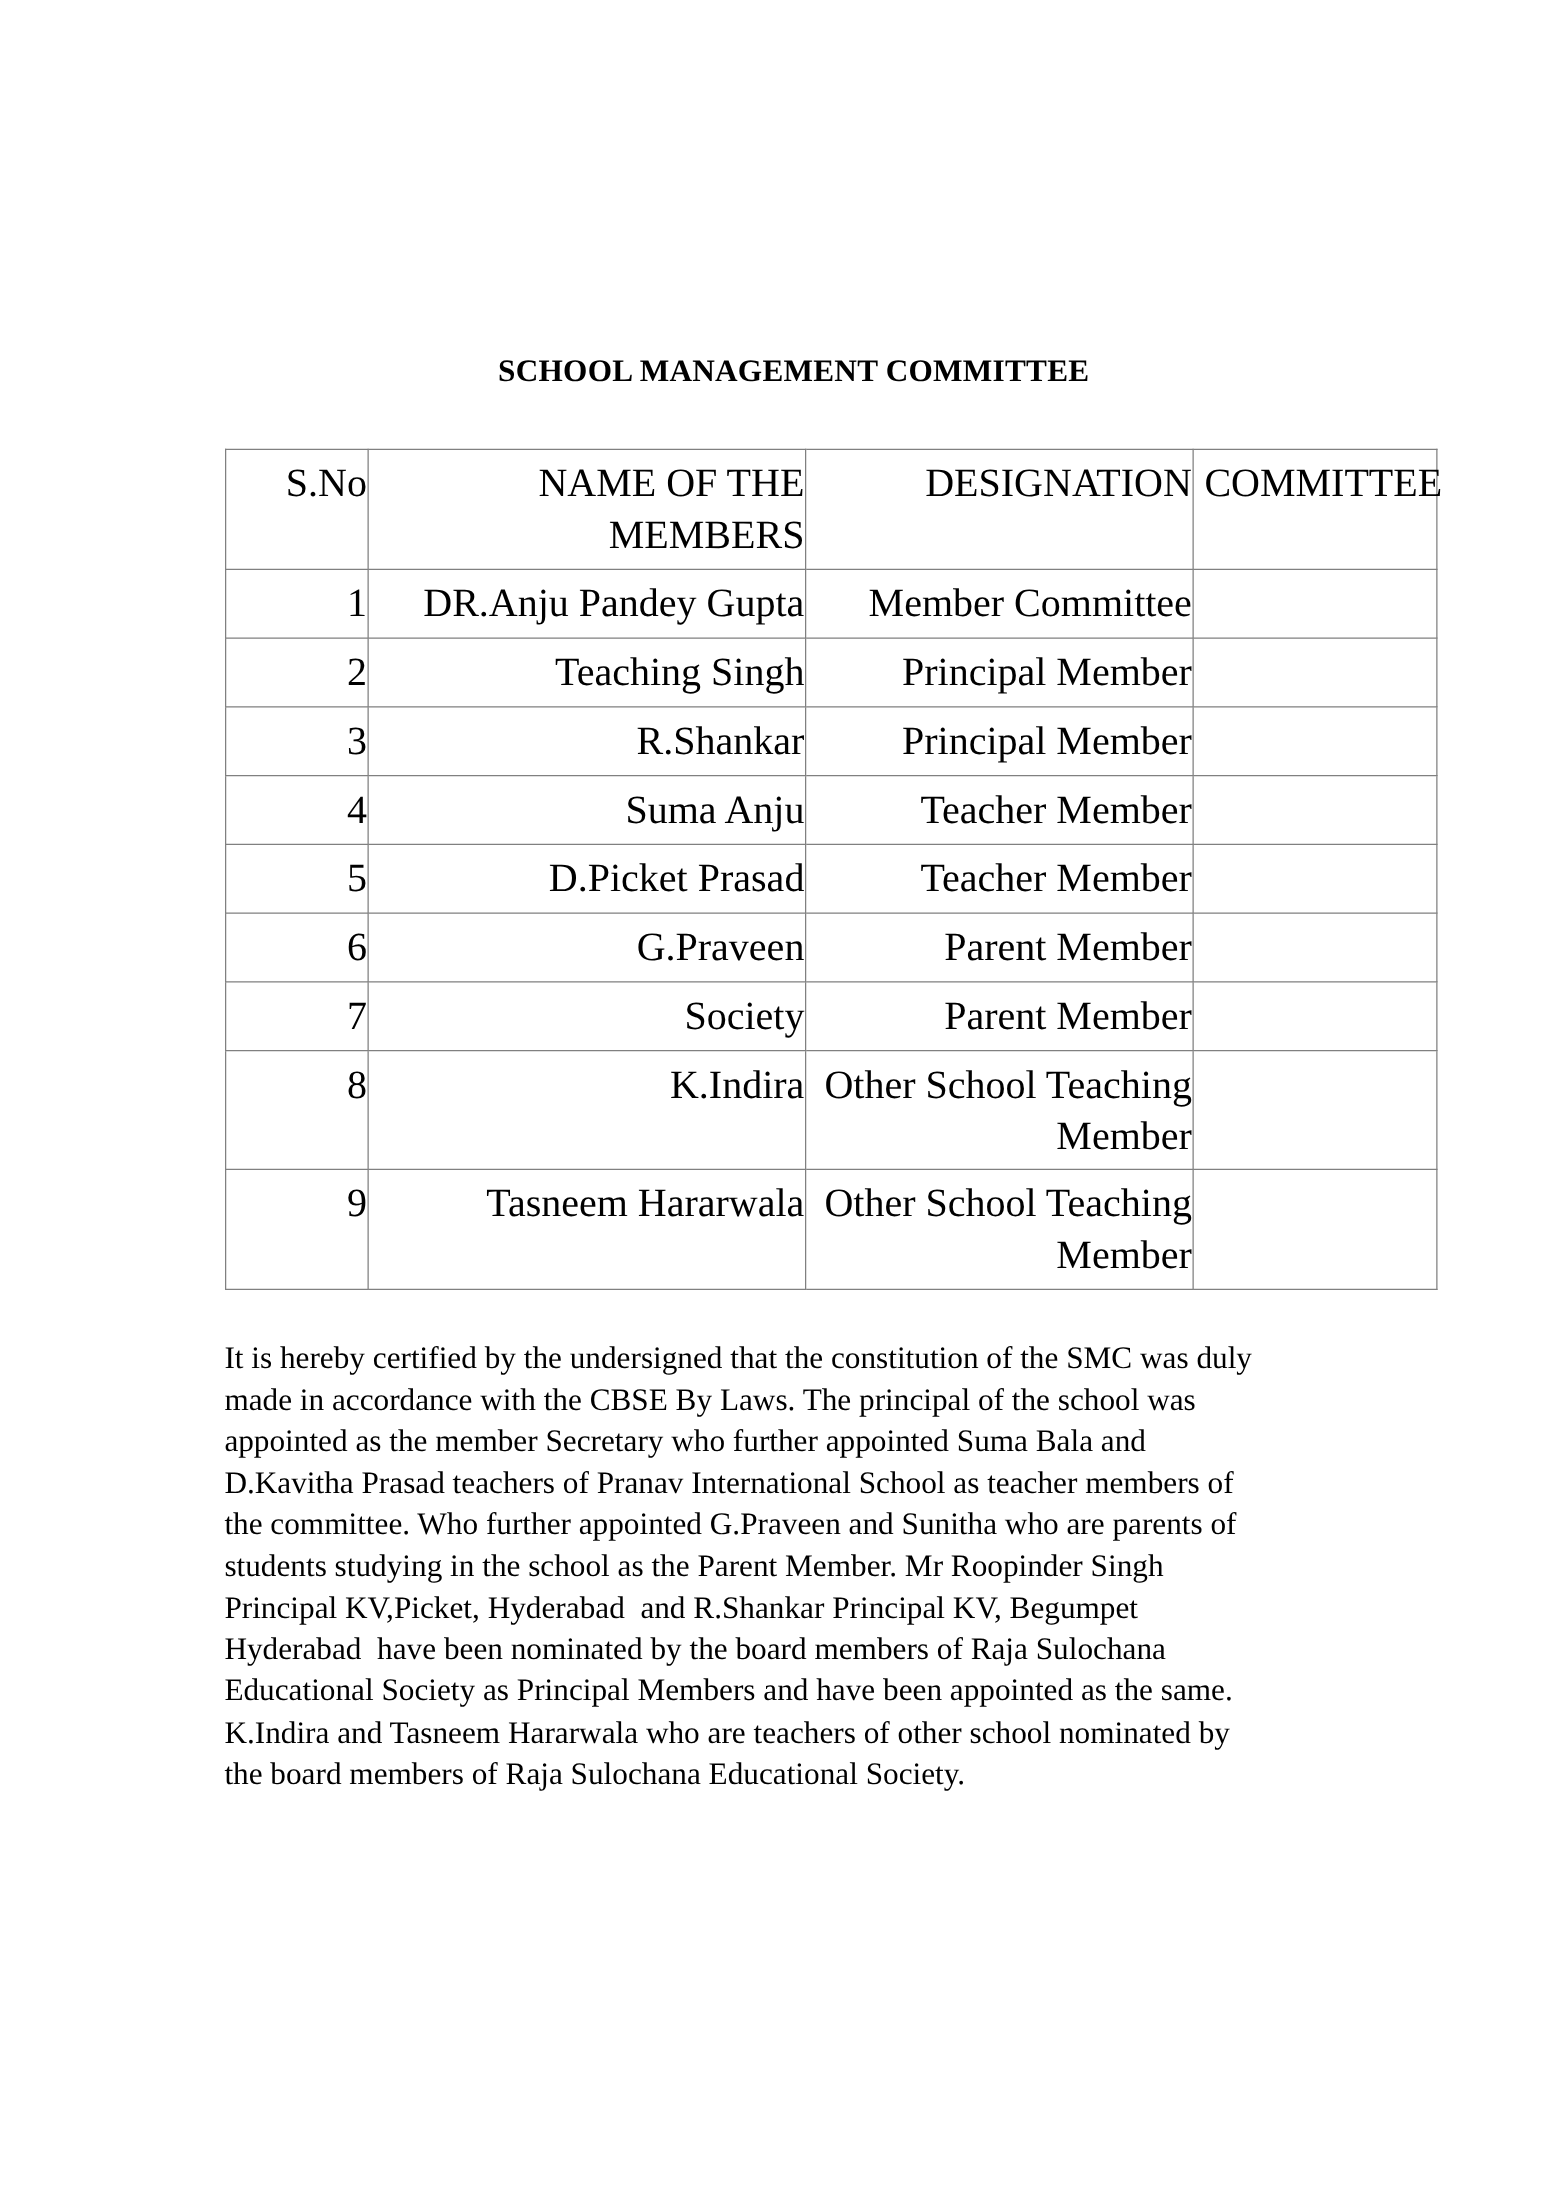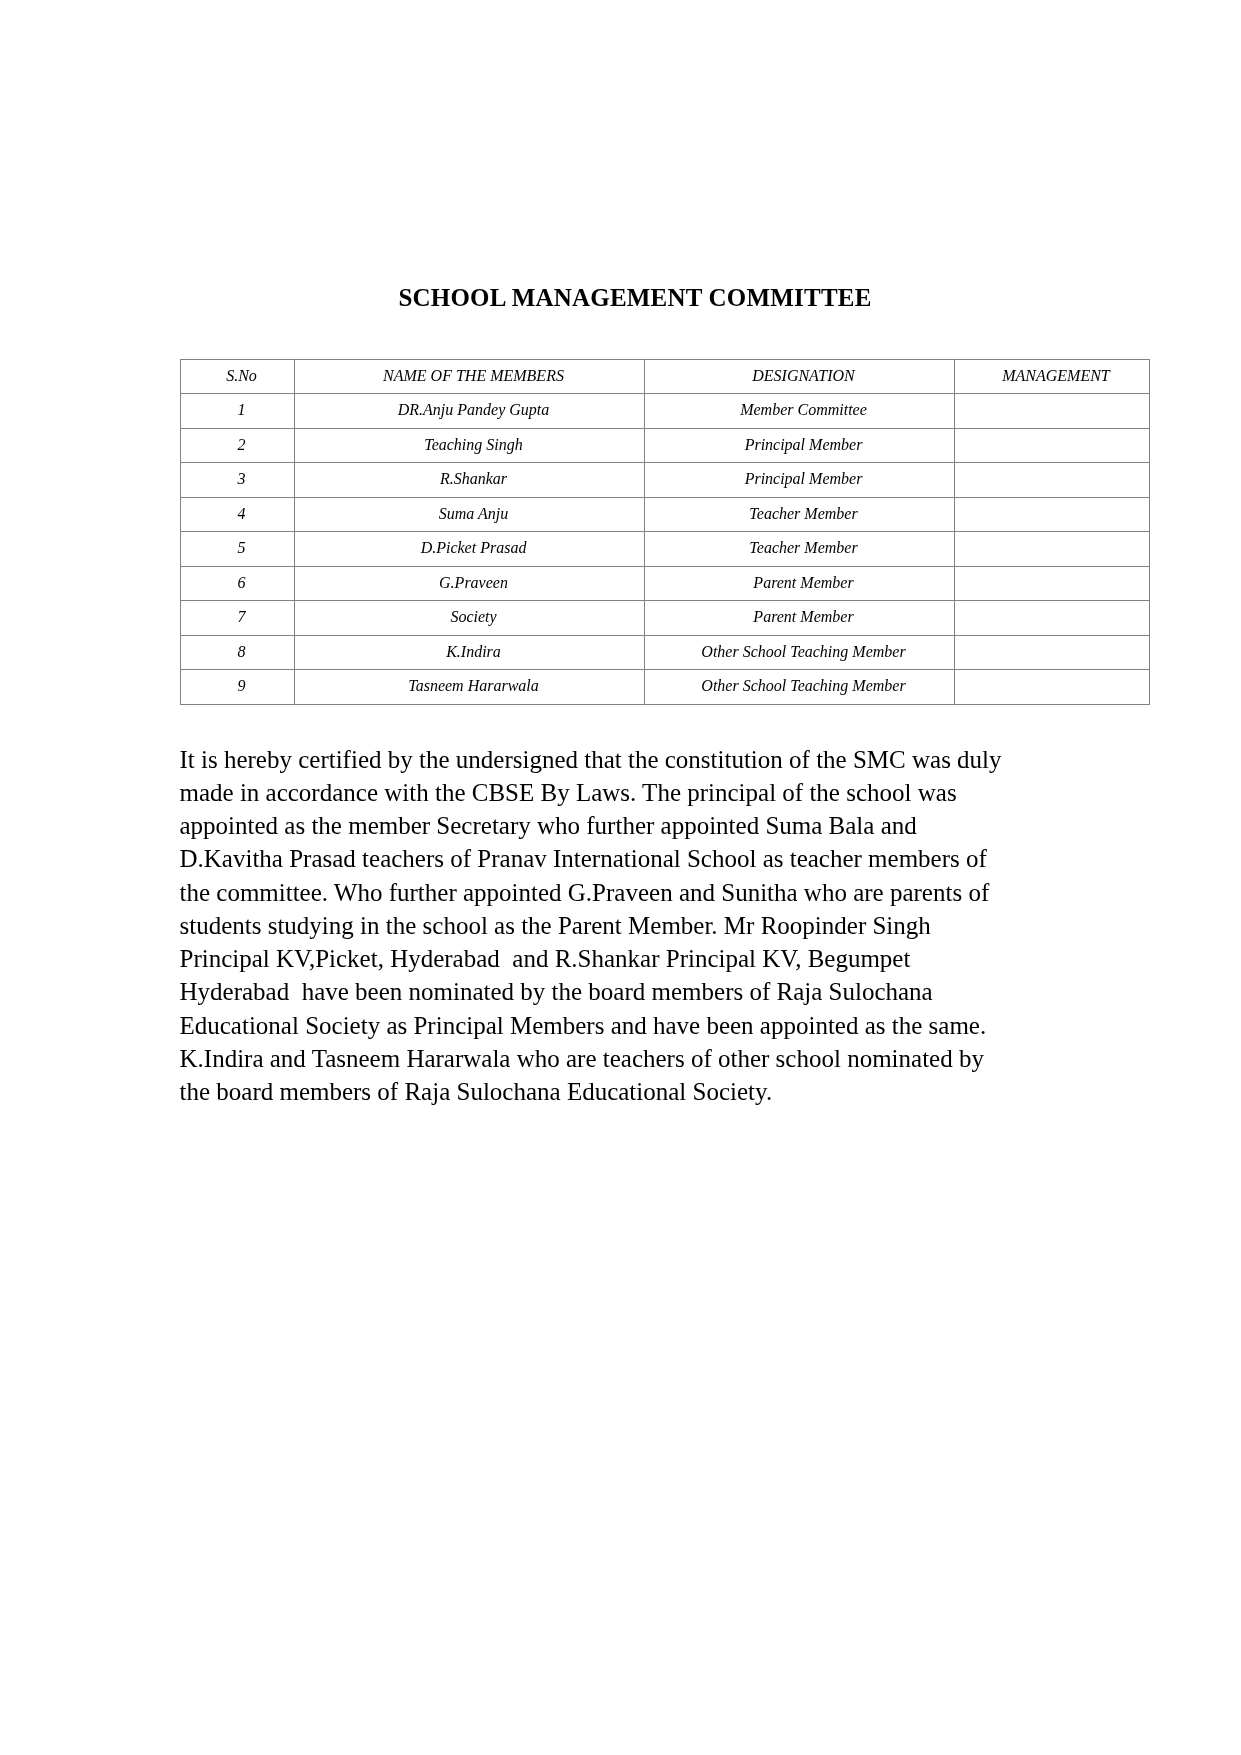--- a/index.html
+++ b/index.html
@@ -42,27 +42,26 @@
     width: 800px;
   }
   table.smc-table {
     border-collapse: collapse;
     width: 929px;
     table-layout: fixed;
     margin: 0 0 0 0;
   }
   table.smc-table td, table.smc-table th {
     border: 1.3px solid #808080;
-    font-size: 16px;
+    font-size: 32px;
     font-weight: normal;
-    text-align: center;
+    text-align: right;
     vertical-align: top;
     padding: 6px 0 7px 9px;
     line-height: 1.28;
-    font-style: italic;
   }
   table.smc-table tr > *:nth-child(1) { width: 104px; }
   table.smc-table tr > *:nth-child(2) { width: 340px; }
   table.smc-table tr > *:nth-child(3) { width: 300px; }
   table.smc-table tr > *:nth-child(4) { width: 185px; }
   .closing {
     font-size: 25px;
     line-height: 1.33;
     margin: 38px 0 0 0;
     width: 850px;
@@ -77,21 +76,21 @@
 
     <h1 class="doc-title">SCHOOL MANAGEMENT COMMITTEE</h1>
 
 
     <table class="smc-table">
       <thead>
         <tr>
           <th>S.No</th>
           <th>NAME OF THE MEMBERS</th>
           <th>DESIGNATION</th>
-          <th>MANAGEMENT</th>
+          <th>COMMITTEE</th>
         </tr>
       </thead>
       <tbody id="members-body">
           <tr>
             <td>1</td>
             <td>DR.Anju Pandey Gupta</td>
             <td>Member Committee</td>
             <td></td>
           </tr>
           <tr>

